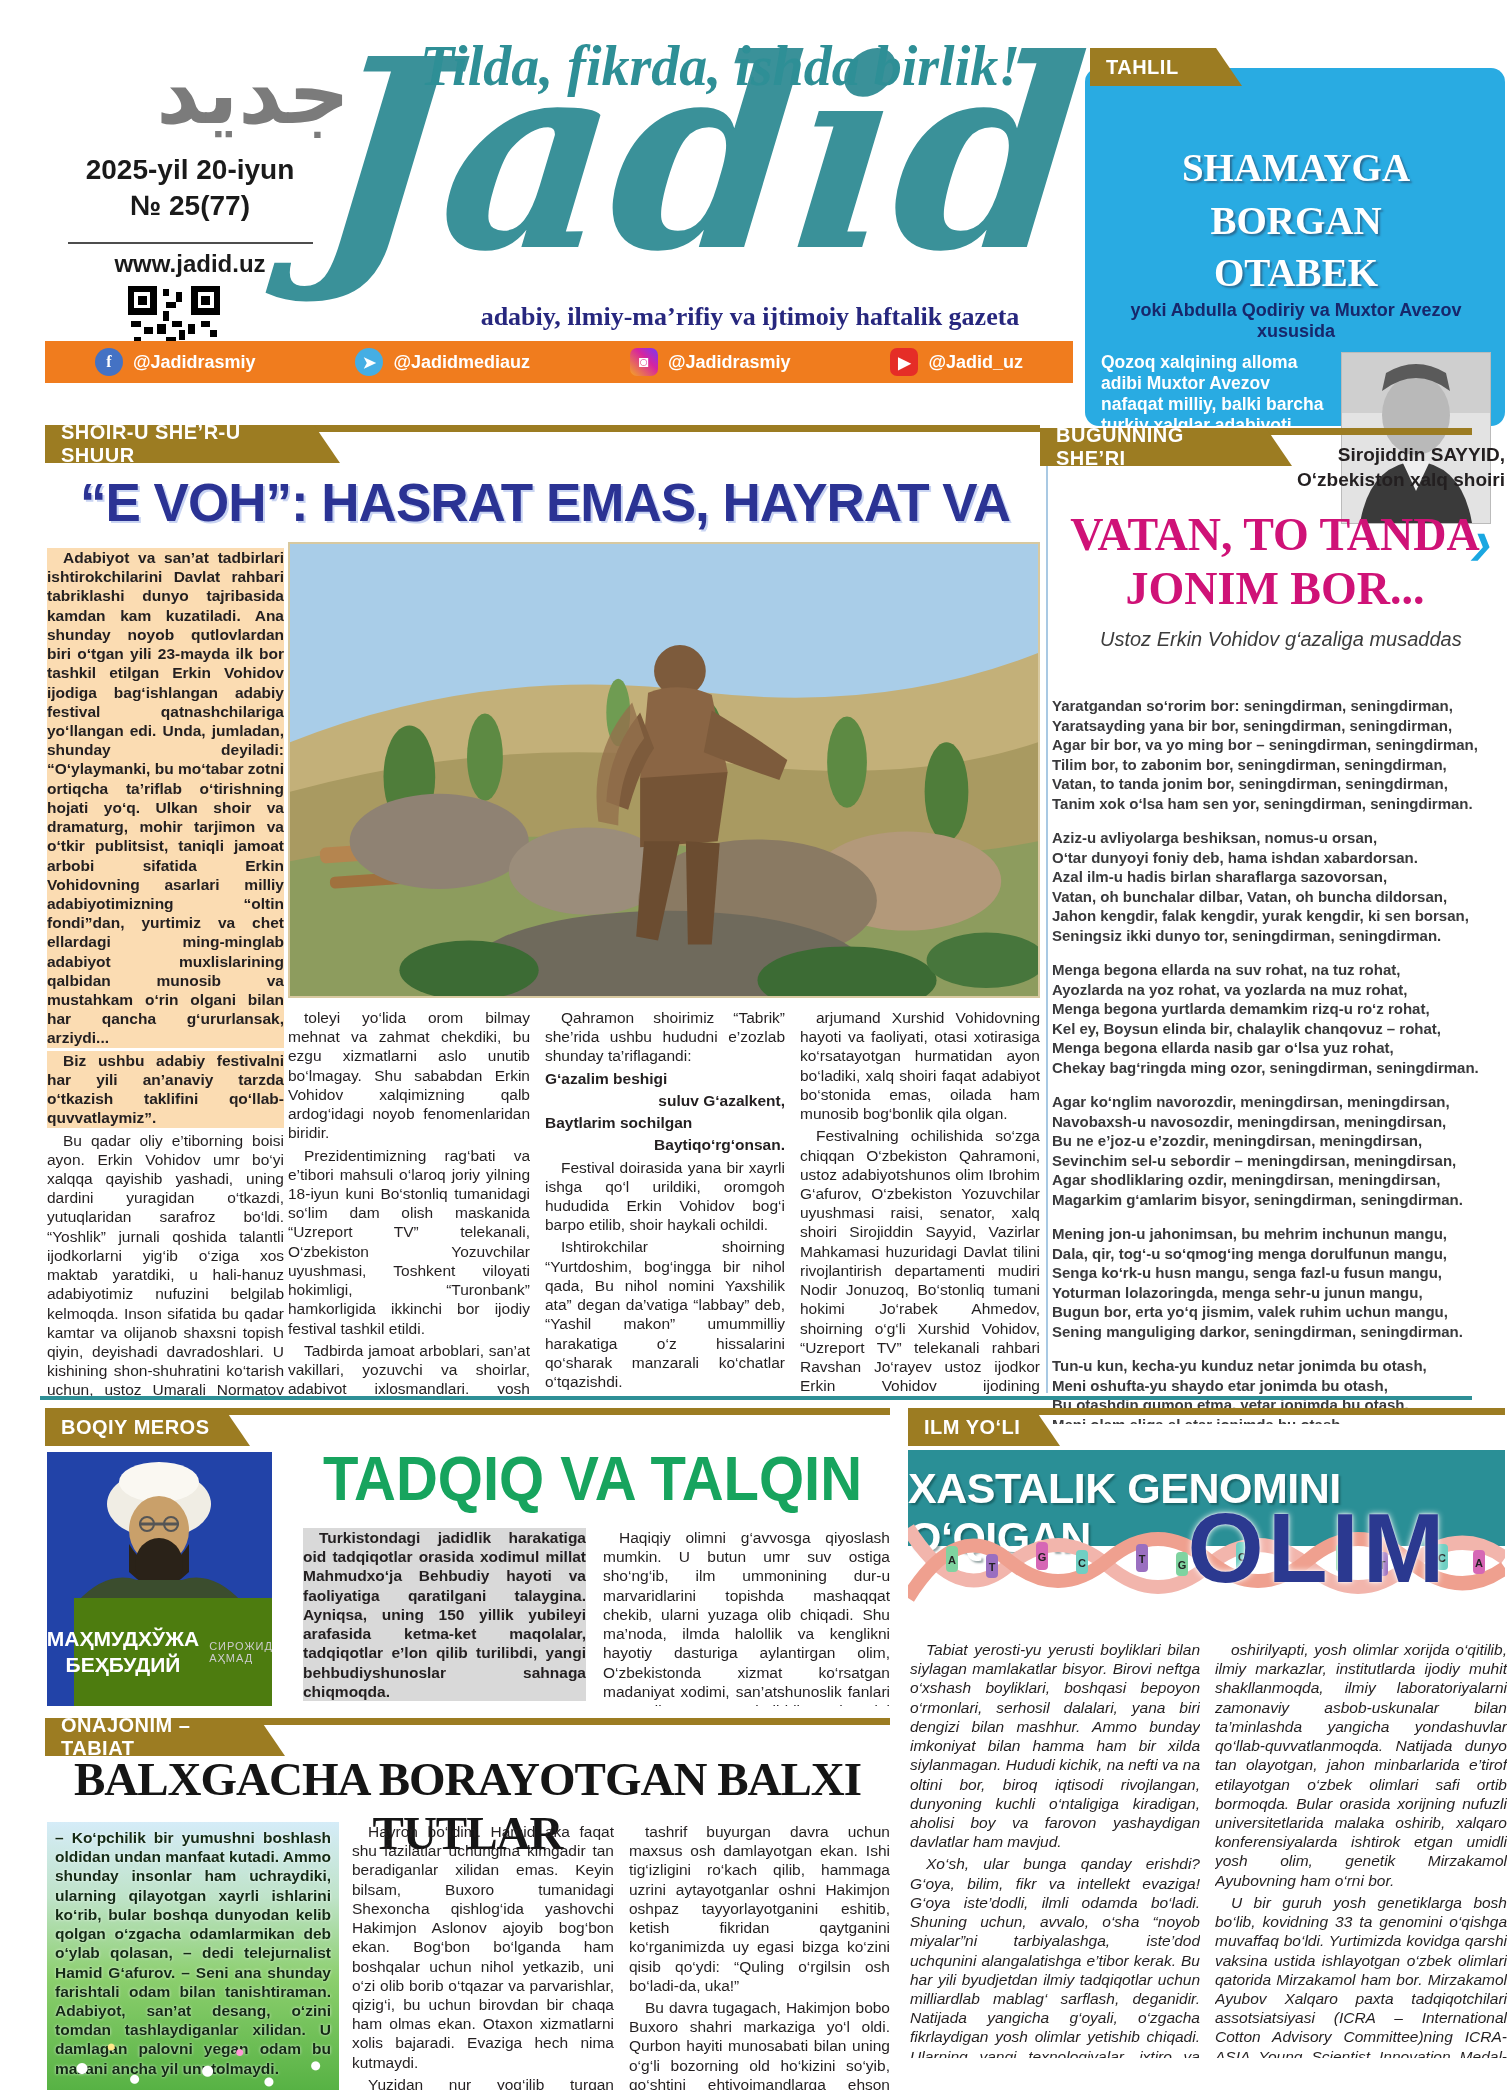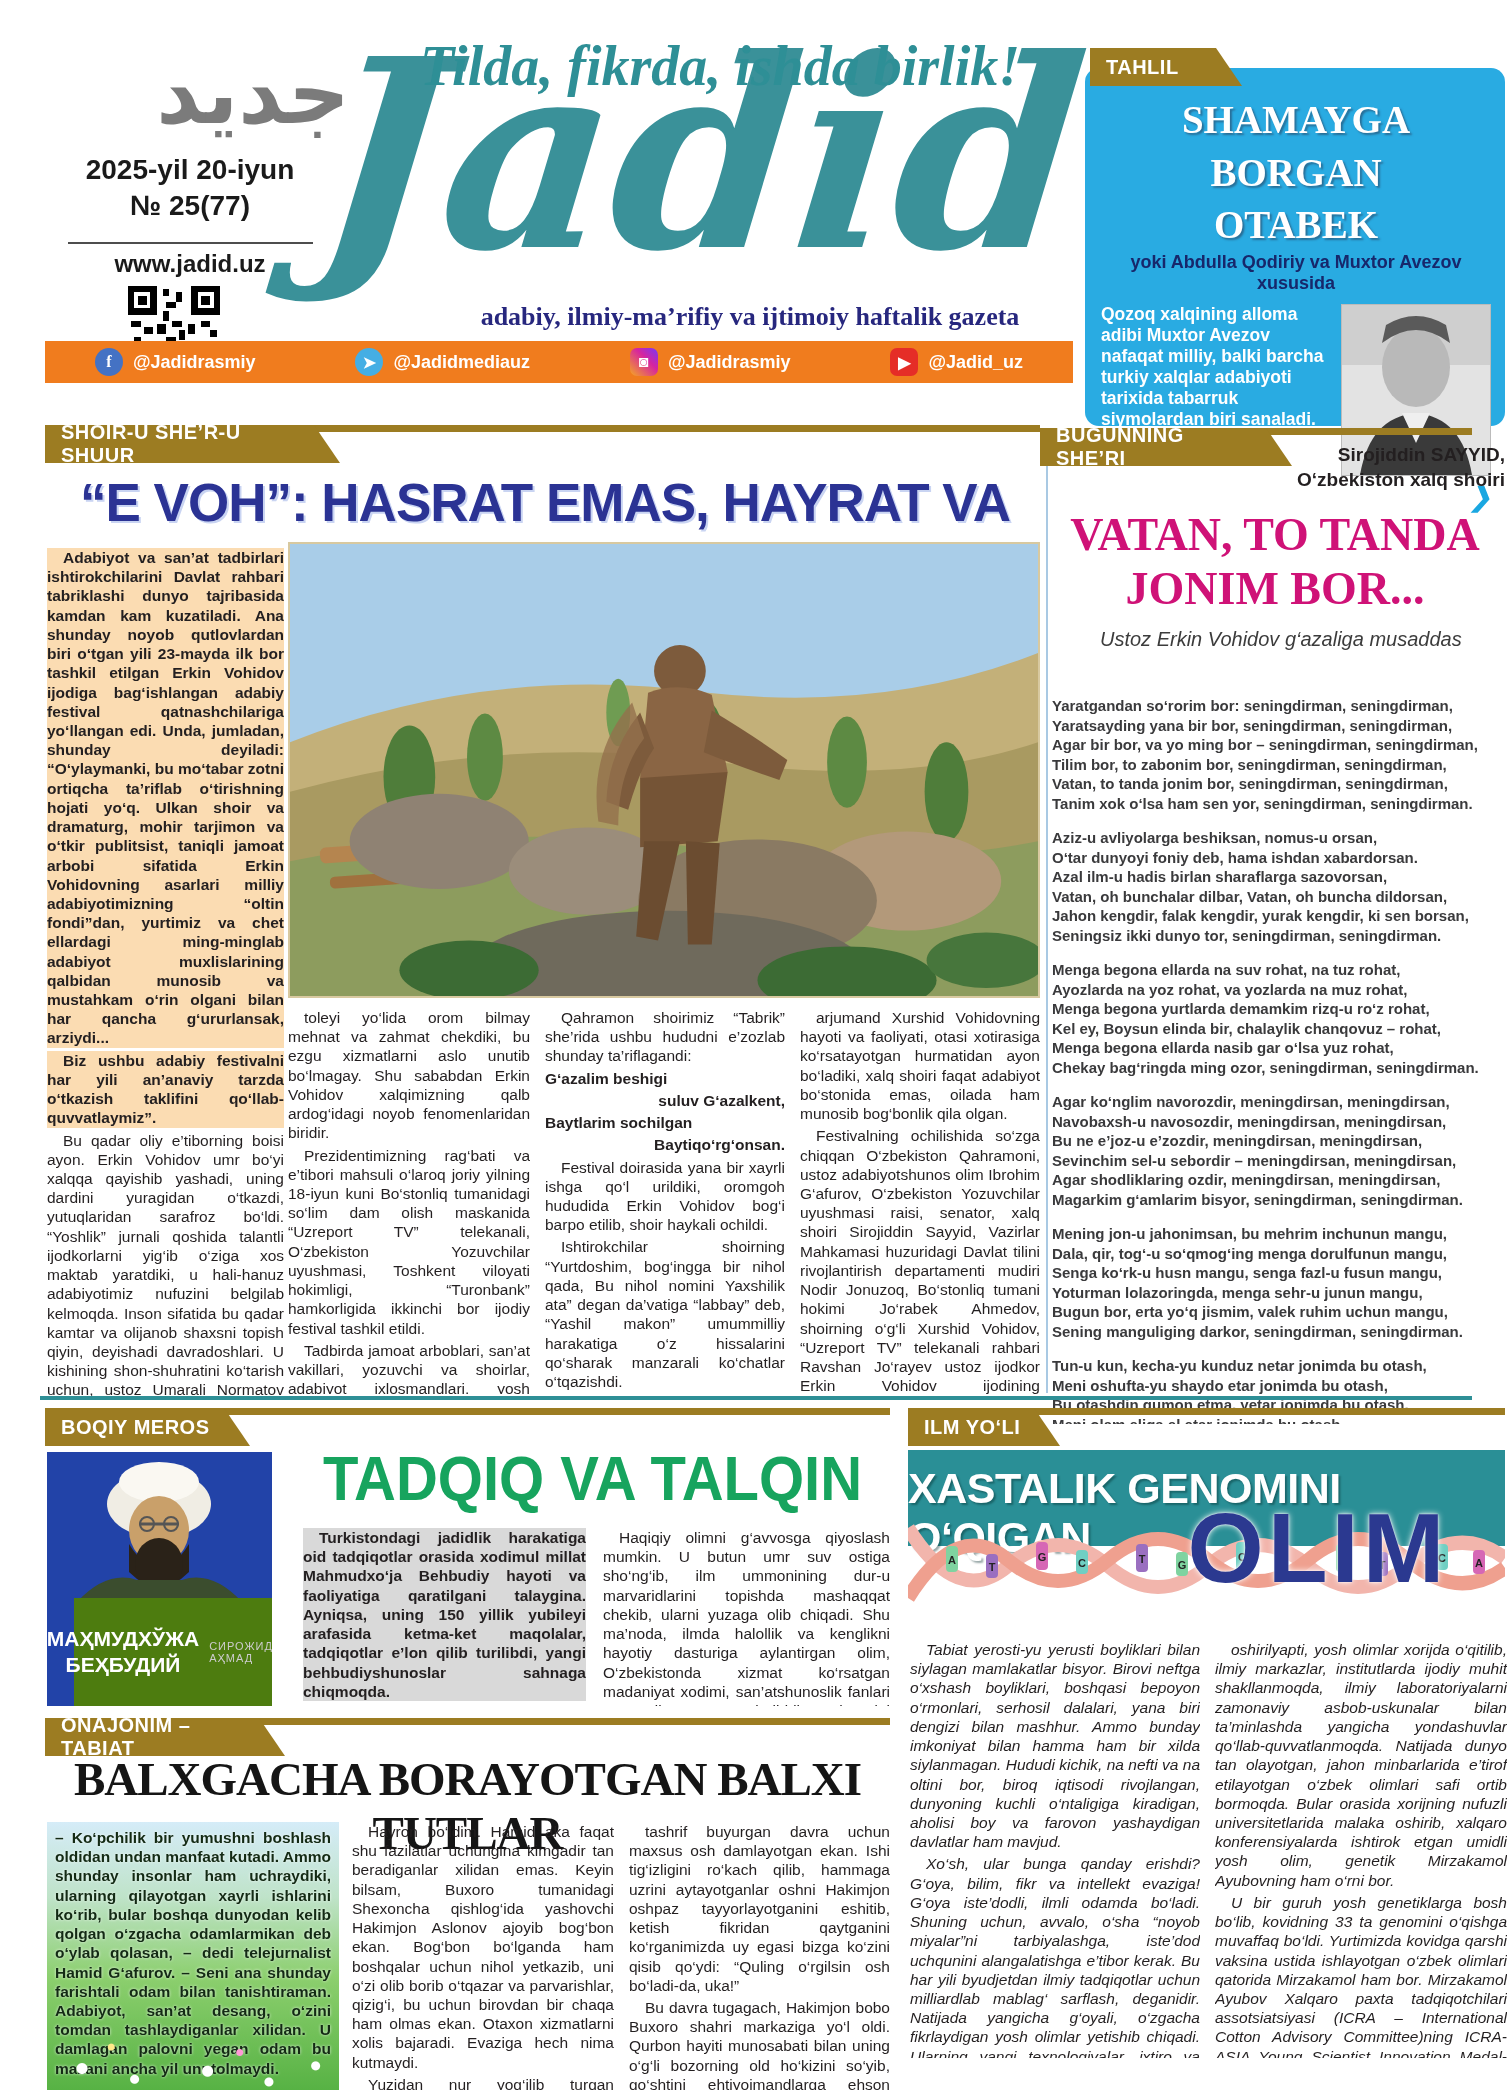--- a/index.html
+++ b/index.html
@@ -43,21 +43,21 @@
   .fb{background:#4472c4;font-family:"Liberation Serif",serif;}
   .tg{background:#45aee4;}
   .ig{background:linear-gradient(45deg,#f5a623,#d6249f 60%,#7638fa);border-radius:7px;}
   .yt{background:#e52d27;border-radius:7px;}
 
   
   .tahlil-box{left:1085px;top:68px;width:420px;height:358px;background:#29abe2;border-radius:14px;
               box-sizing:border-box;padding:26px 14px 10px 16px;}
   .tahlil-tab{left:1090px;top:48px;width:152px;}
   .tahlil-title{text-align:center;color:#fff;font-family:"Liberation Serif",serif;font-weight:bold;
-                font-size:39px;line-height:1.35;text-shadow:2px 2px 2px rgba(40,60,90,.55);}
+                font-size:39px;line-height:1.35;text-shadow:2px 2px 2px rgba(40,60,90,.55);margin-top:48px;}
   .tahlil-sub{text-align:center;color:#17276b;font-weight:bold;font-size:18px;margin-top:0;}
   .tahlil-row{display:flex;margin-top:10px;gap:8px;}
   .tahlil-body{width:248px;color:#fff;font-weight:bold;font-size:17.5px;line-height:1.2;text-align:left;}
   .tahlil-right{width:150px;display:flex;flex-direction:column;align-items:flex-end;}
   .tahlil-photo{width:148px;height:170px;background:#d9d9d9;border:1px solid #bbb;}
   .tahlil-davomi{color:#fff;font-size:16px;margin-top:12px;white-space:nowrap;}
 
   
   .shoir-band{left:45px;top:425px;width:995px;}
   .shoir-tab{left:45px;top:425px;width:295px;}

